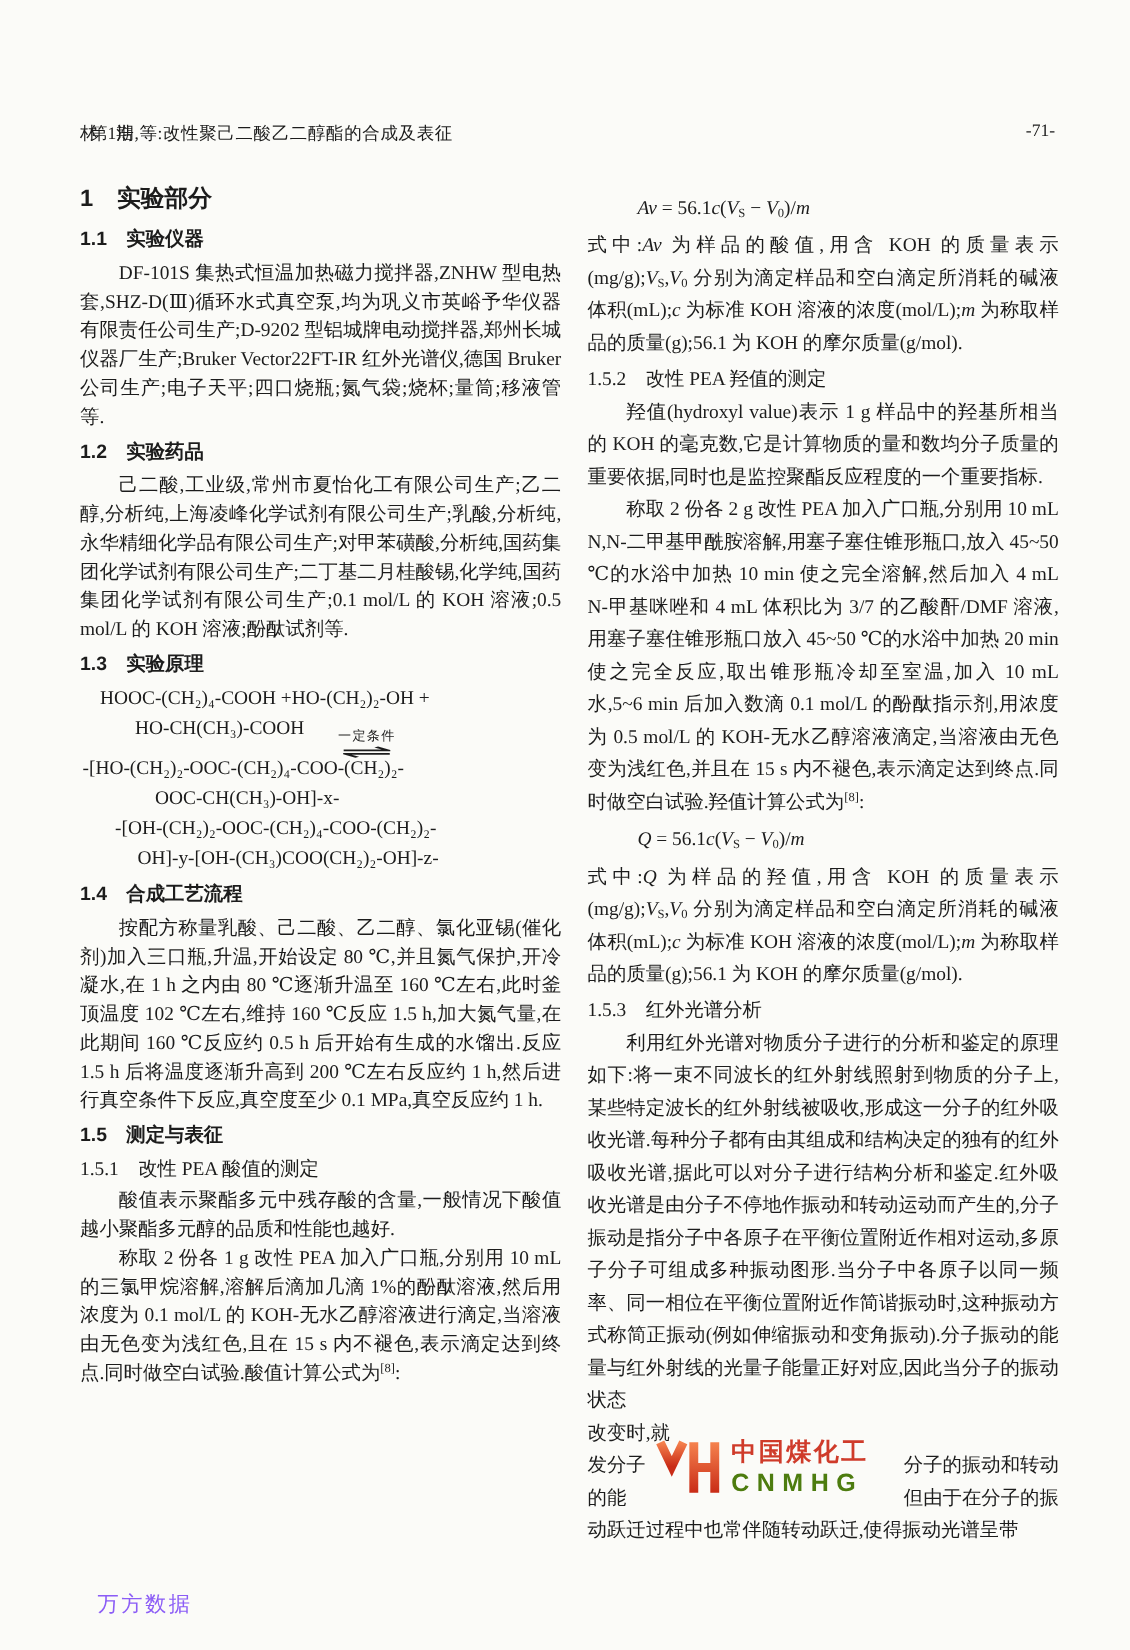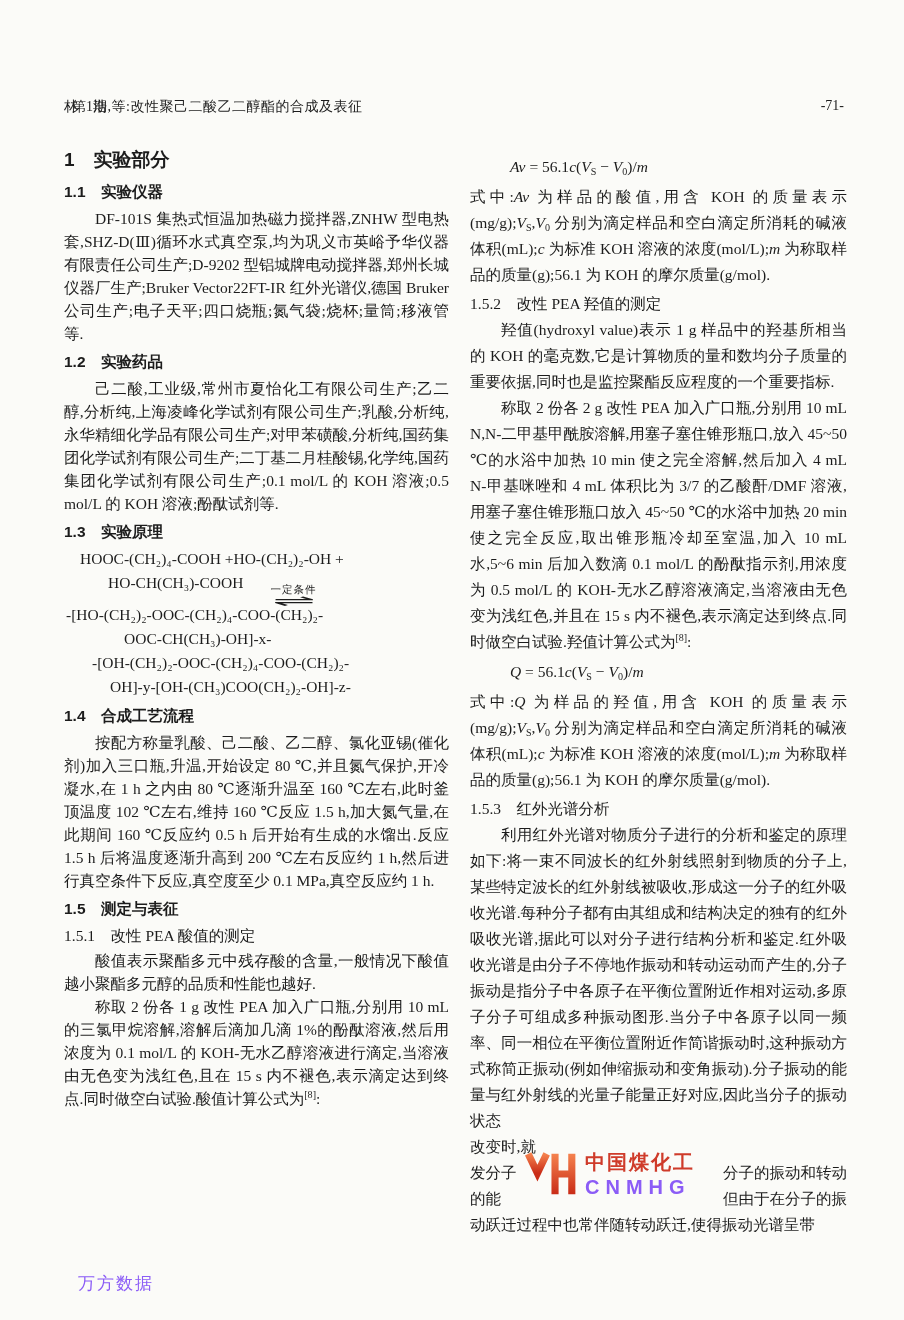--- a/index.html
+++ b/index.html
@@ -139,20 +139,20 @@
               <stop offset="0" stop-color="#f5824e"></stop>
               <stop offset="1" stop-color="#c92c17"></stop>
             </linearGradient>
           </defs>
           <path d="M5 3 L16 26 L27 3" fill="none" stroke="url(#wmg)" stroke-width="8.5"></path>
           <path d="M16 24 L16 51" fill="none" stroke="url(#wmg)" stroke-width="8.5"></path>
           <path d="M37 3 L37 51 M57 3 L57 51 M37 27 L57 27" fill="none" stroke="url(#wmg)" stroke-width="8.5"></path>
         </svg>
         <div class="wm-text">
           <span class="wm-cn" style="color: rgb(207, 59, 42);">中国煤化工</span>
-          <span class="wm-en" style="color: #8b5cf6;">CNMHG</span>
+          <span class="wm-en" style="color: #4d7c0f;">CNMHG</span>
         </div>
       </div>
     </div>
   </div>
 
   <div class="footer-brand">万方数据</div>
 </div>
 
 </body></html>

